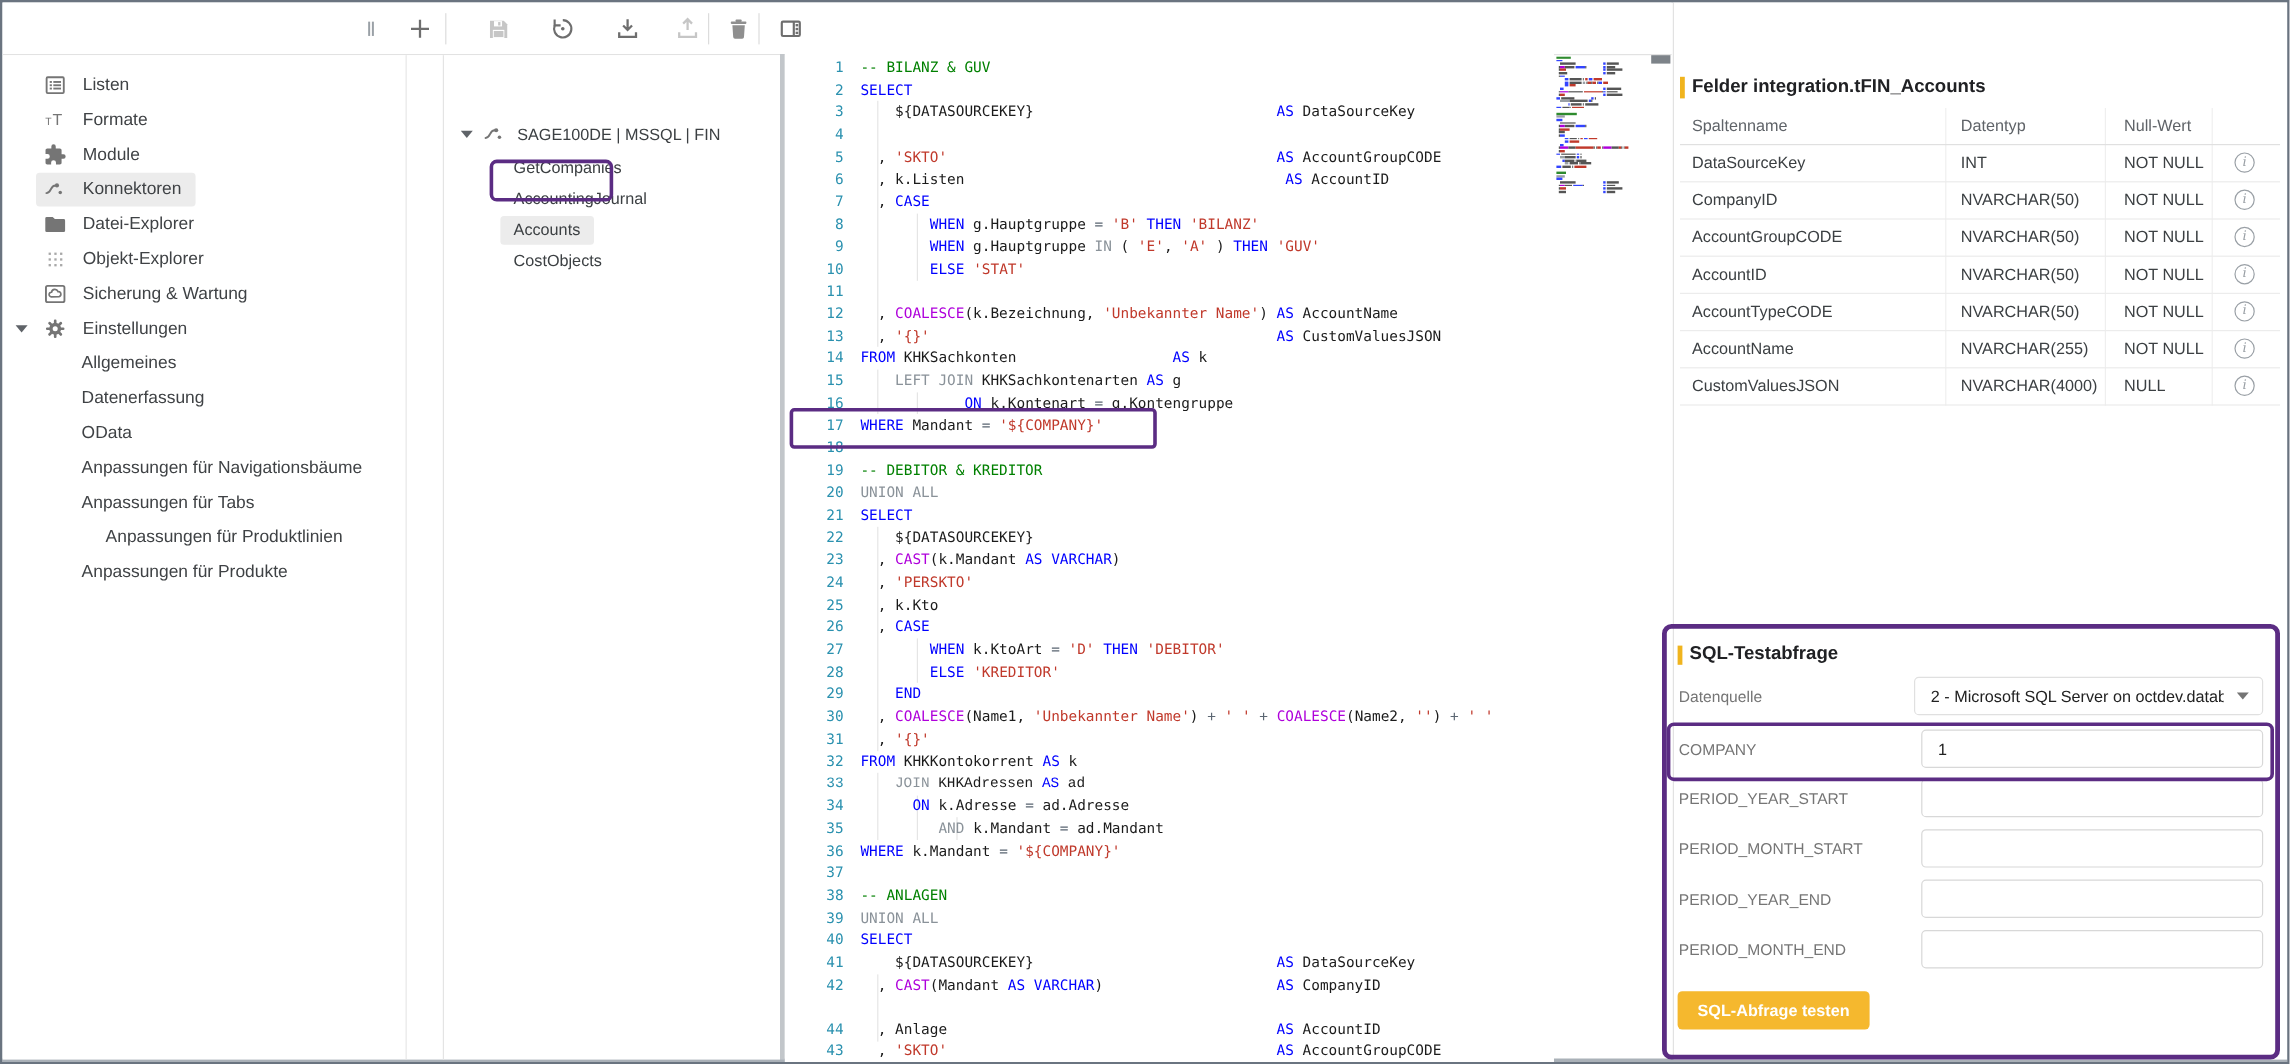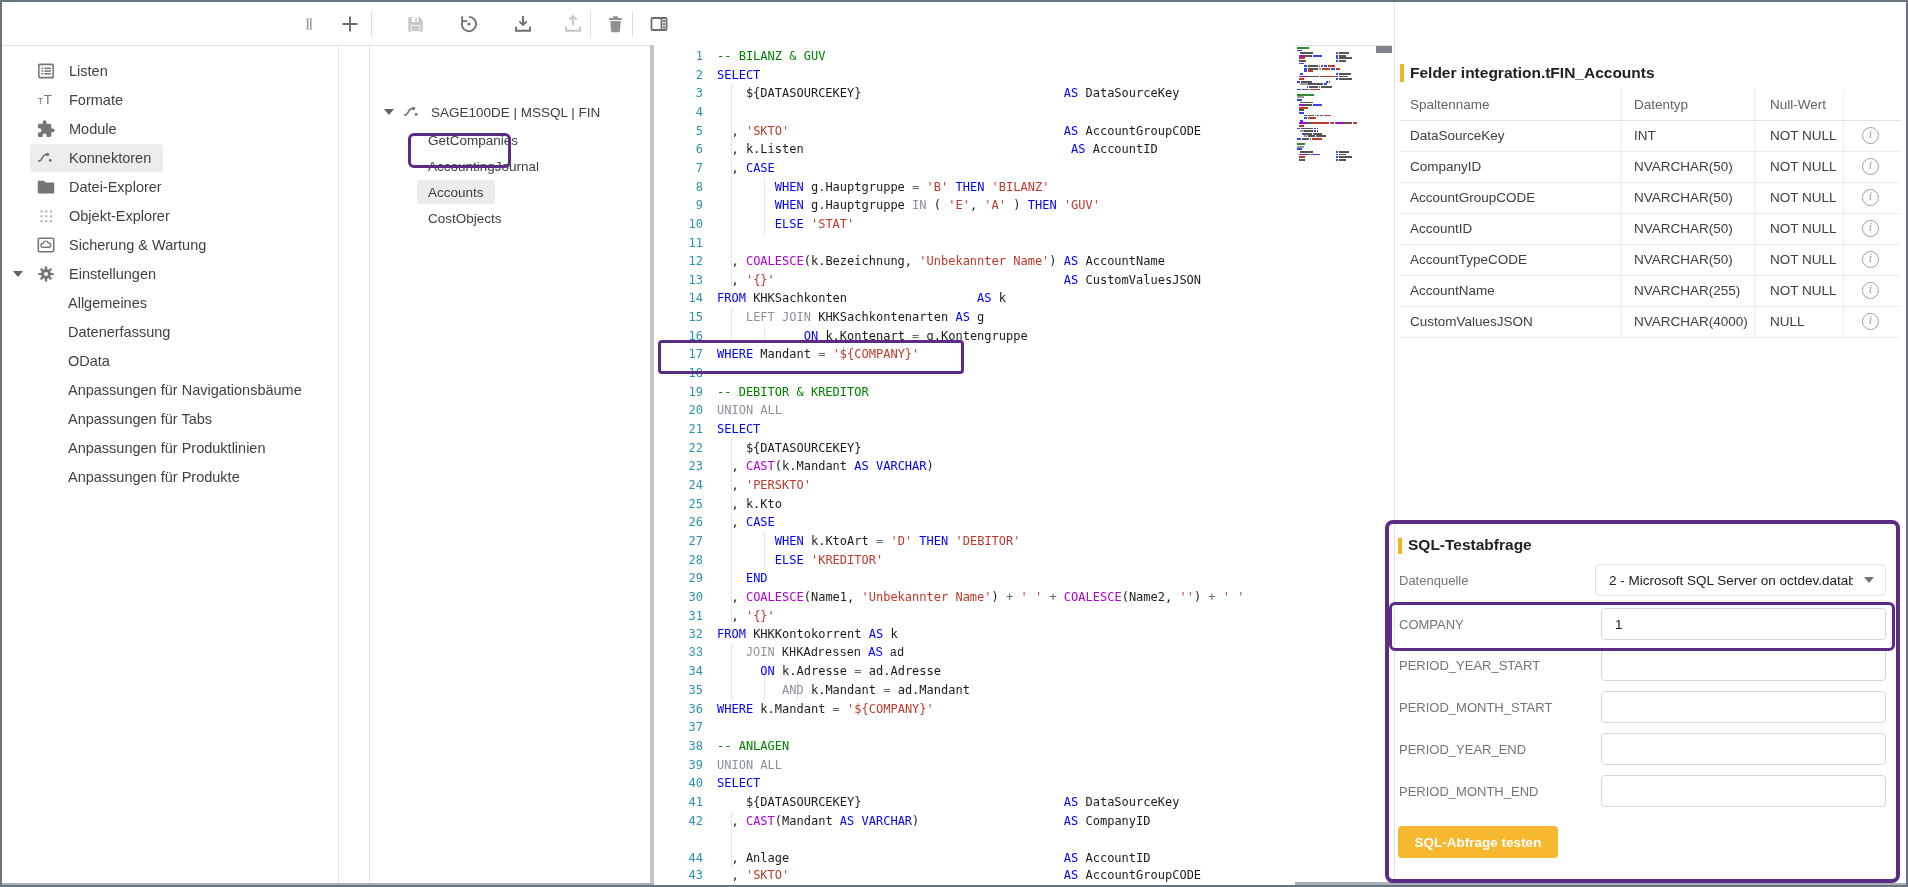--- a/index.html
+++ b/index.html
@@ -269,21 +269,21 @@
       <div class="srow indent" style="margin-top: 0px;">
         <span class="pill">
           <span class="lb">Anpassungen für Navigationsbäume</span>
         </span>
       </div>
       <div class="srow indent" style="margin-top: 0px;">
         <span class="pill">
           <span class="lb">Anpassungen für Tabs</span>
         </span>
       </div>
-      <div class="srow indent" style="margin-top: 0px;">
+      <div class="srow indent" style="margin-top: 0px; padding-left: 20px;">
         <span class="pill">
           <span class="lb">Anpassungen für Produktlinien</span>
         </span>
       </div>
       <div class="srow indent" style="margin-top: 0px;">
         <span class="pill">
           <span class="lb">Anpassungen für Produkte</span>
         </span>
       </div>
     </div>

